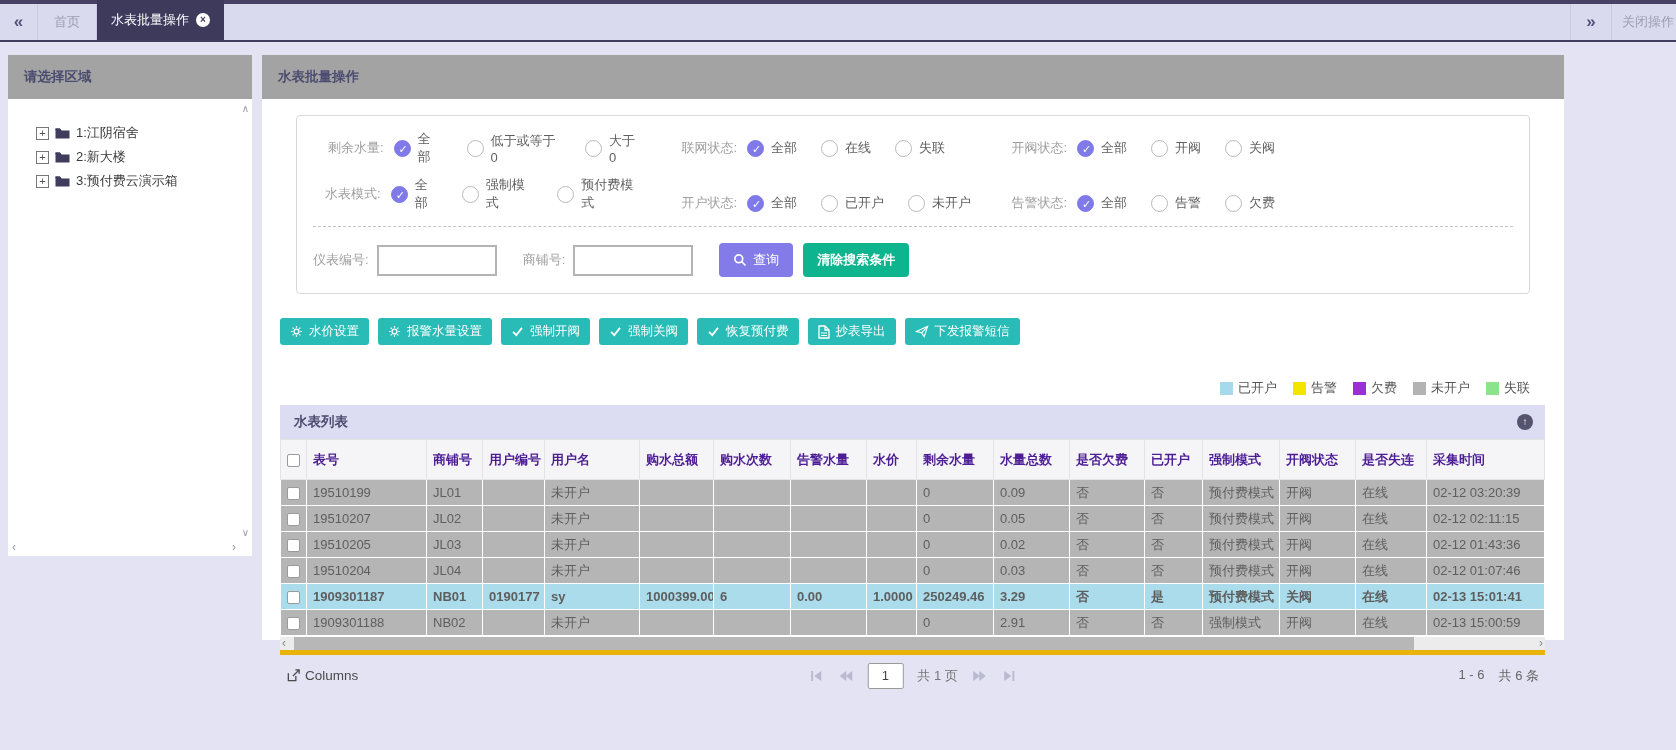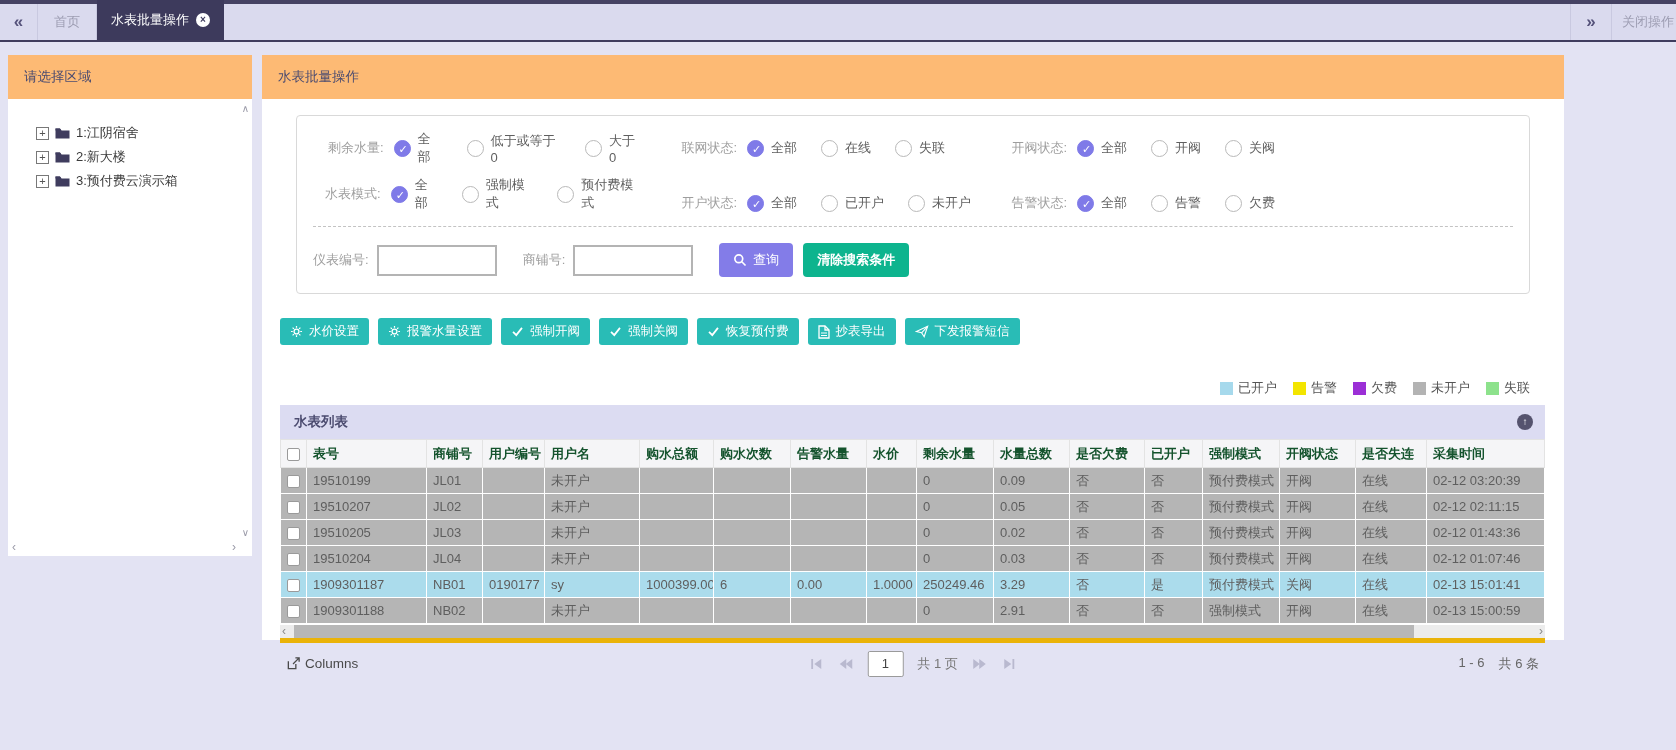--- a/index.html
+++ b/index.html
@@ -10,21 +10,21 @@
   .topbar { position:relative; height:42px; background:linear-gradient(to bottom,#454263 0,#454263 4px,#dadaee 4px); border-bottom:2px solid #403d5e; display:flex; align-items:stretch; }
   .tb-left-btn { width:38px; display:flex; align-items:center; justify-content:center; color:#55527a; font-size:17px; font-weight:bold; margin-top:4px; border-right:1px solid #c9c9e0; cursor:pointer; }
   .tab { margin-top:4px; padding:10px 16px; display:flex; align-items:center; gap:7px; border-right:1px solid #c9c9e0; color:#9d9db2; cursor:pointer; }
   .tab.active { margin-top:0; background:#3d3a5c; color:#fff; border-right:none; padding:0 14px; }
   .tab-close { width:14px; height:14px; border-radius:50%; background:#fff; color:#3d3a5c; font-size:10px; line-height:14px; text-align:center; font-weight:bold; }
   .tb-right { position:absolute; right:0; top:4px; bottom:0; display:flex; align-items:stretch; }
   .tb-right-btn { width:42px; display:flex; align-items:center; justify-content:center; color:#55527a; font-size:17px; font-weight:bold; border-left:1px solid #c9c9e0; border-right:1px solid #c9c9e0; cursor:pointer; }
   .tb-close-ops { display:flex; align-items:center; padding:0 2px 0 10px; color:#9d9db2; cursor:pointer; white-space:nowrap; }
 
   
-  .panel-header { height:44px; background:#fdba74; display:flex; align-items:center; padding:0 16px; font-weight:normal; color:#4c4c70; font-size:13.5px; }
+  .panel-header { height:44px; background:#a3a3a3; display:flex; align-items:center; padding:0 16px; font-weight:bold; color:#4c4c70; font-size:13.5px; }
   .left-panel { position:absolute; left:8px; top:55px; width:244px; height:501px; background:#fff; }
   .tree-area { position:relative; height:457px; background:#fff; padding-top:22px; }
   .tree-item { display:flex; align-items:center; gap:6px; padding:3px 0 3px 28px; color:#3a3a3a; cursor:pointer; }
   .plusbox { width:13px; height:13px; border:1px solid #787878; background:#fff; color:#555; font-size:11px; line-height:11px; text-align:center; flex:0 0 13px; }
   .scroll-up { position:absolute; top:4px; right:3px; color:#9a9aa8; font-size:10px; cursor:pointer; }
   .scroll-down { position:absolute; bottom:18px; right:3px; color:#9a9aa8; font-size:10px; cursor:pointer; }
   .scroll-left { position:absolute; bottom:2px; left:4px; color:#9a9aa8; font-size:12px; cursor:pointer; }
   .scroll-right { position:absolute; bottom:2px; right:16px; color:#9a9aa8; font-size:12px; cursor:pointer; }
 
   .main-panel { position:absolute; left:262px; top:55px; width:1302px; height:585px; background:#fff; }
@@ -58,25 +58,25 @@
   .legend-row { display:flex; justify-content:flex-end; align-items:center; gap:16px; margin:0 16px 8px 0; }
   .legend-item { display:flex; align-items:center; gap:5px; color:#555; }
   .swatch { width:13px; height:13px; display:inline-block; }
   .sw-0 { background:#a6d9ec; } .sw-1 { background:#f3e500; } .sw-2 { background:#9b2fd6; } .sw-3 { background:#b3b3b3; } .sw-4 { background:#8de28c; }
 
   
   .table-wrap { margin-right:1px; }
   .table-titlebar { height:34px; background:#dcdcf2; display:flex; align-items:center; justify-content:space-between; padding:0 12px 0 14px; font-weight:bold; color:#4c4c70; font-size:13.5px; }
   .top-circle { width:16px; height:16px; border-radius:50%; background:#55536e; color:#fff; font-size:10px; line-height:16px; text-align:center; cursor:pointer; }
   table { width:100%; border-collapse:collapse; table-layout:fixed; }
-  th { height:28px; background:#f5f5f7; border:1px solid #e3e3e3; border-left:none; font-size:13px; color:#14532d; text-align:left; padding:0 6px; font-weight:bold; white-space:nowrap; overflow:hidden; }
+  th { height:40px; background:#f5f5f7; border:1px solid #e3e3e3; border-left:none; font-size:13px; color:#4c1d95; text-align:left; padding:0 6px; font-weight:bold; white-space:nowrap; overflow:hidden; }
   th:first-child { border-left:1px solid #e3e3e3; text-align:center; padding:0; }
   td { height:26px; font-size:13px; color:#5e5e5e; padding:0 6px; white-space:nowrap; overflow:hidden; border-right:1px solid rgba(255,255,255,0.5); border-bottom:1px solid #fff; }
   tr.unopened td { background:#b5b5b5; }
-  tr.opened td { background:#abdcec; }
+  tr.opened td { background:#abdcec;font-weight:bold; }
   td:first-child { text-align:center; padding:0; }
   .cbx { width:13px; height:13px; background:#fff; border:1px solid #9a9a9a; border-radius:2px; display:inline-block; vertical-align:middle; cursor:pointer; }
 
   
   .hscroll { position:relative; height:13px; background:#ececec; margin-top:1px; }
   .hs-thumb { position:absolute; left:14px; top:0; height:13px; width:1120px; background:#b7b7b7; cursor:pointer; }
   .hs-left { position:absolute; left:2px; top:-1px; color:#888; font-size:12px; cursor:pointer; }
   .hs-right { position:absolute; right:2px; top:-1px; color:#888; font-size:12px; cursor:pointer; }
 
   

